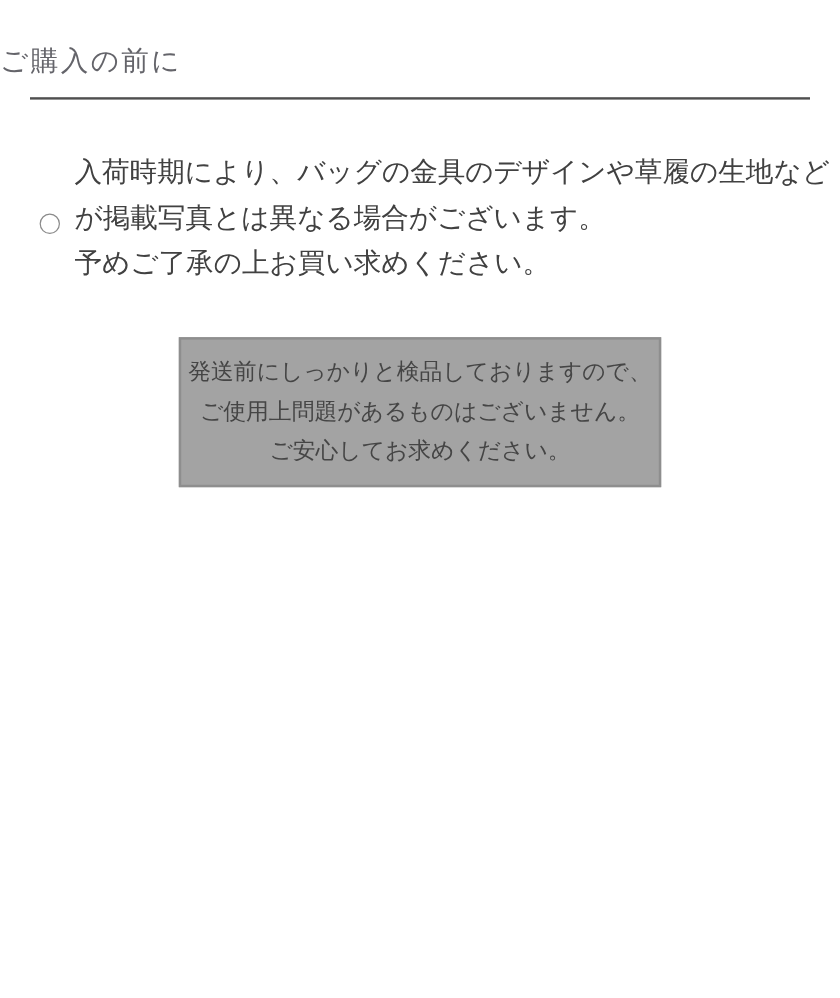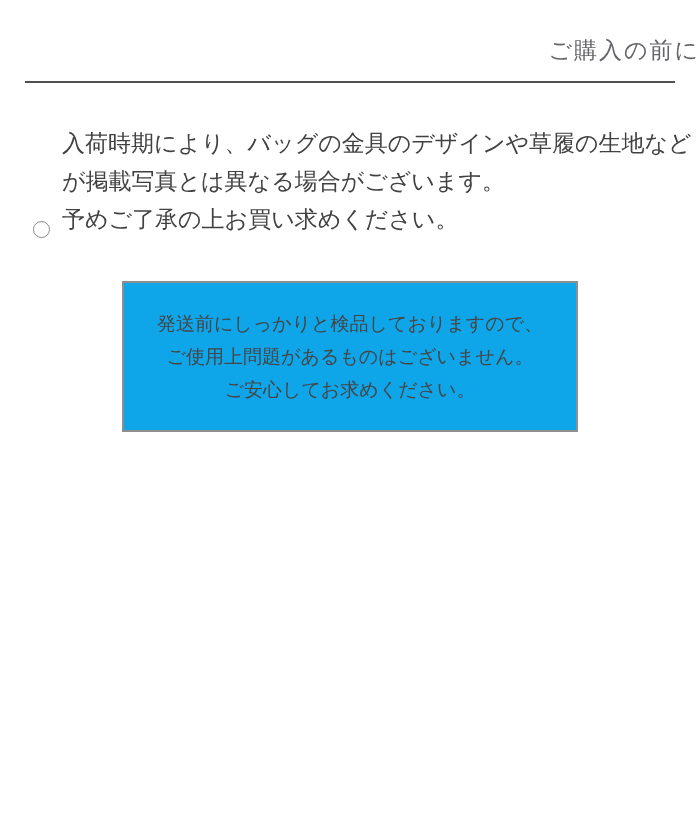--- a/index.html
+++ b/index.html
@@ -11,21 +11,21 @@
     position: relative;
     width: 700px;
     height: 832px;
     background: #ffffff;
     overflow: hidden;
     font-family: "Liberation Sans", "DejaVu Sans", sans-serif;
   }
   
   .header {
     padding-top: 37px;
-    text-align: right;
+    text-align: left;
   }
   .subtitle {
     font-family: "Liberation Serif", "DejaVu Serif", serif;
     font-size: 23px;
     line-height: 28px;
     letter-spacing: 2px;
     color: #64646a;
   }
   .title {
     margin: -4px 0 0 0;
@@ -44,21 +44,21 @@
     border: none;
   }
   
   .notices {
     list-style: none;
     margin: 41px 0 0 33px;
     padding: 0;
   }
   .notice-item {
     display: flex;
-    align-items: flex-end;
+    align-items: center;
   }
   .notice-item + .notice-item {
     margin-top: 31px;
   }
   .bullet {
     flex: none;
     box-sizing: border-box;
     width: 17px;
     height: 17px;
     margin-top: 10px;
@@ -69,25 +69,25 @@
   }
   .notice-text {
     white-space: pre-line;
     font-size: 23px;
     line-height: 38px;
     color: #414141;
   }
   
   .assurance-box {
     box-sizing: border-box;
-    width: 456px;
+    width: 402px;
     margin: 43px auto 0 auto;
     border: 2px solid #8e8e8e;
-    padding: 24px 0;
-    background: #0ea5e9;
+    padding: 11px 0;
+    background: #a3a3a3;
   }
   .assurance-text {
     margin: 0;
     white-space: pre-line;
     text-align: center;
     font-size: 19px;
     line-height: 33px;
     color: #454545;
   }
 </style>

